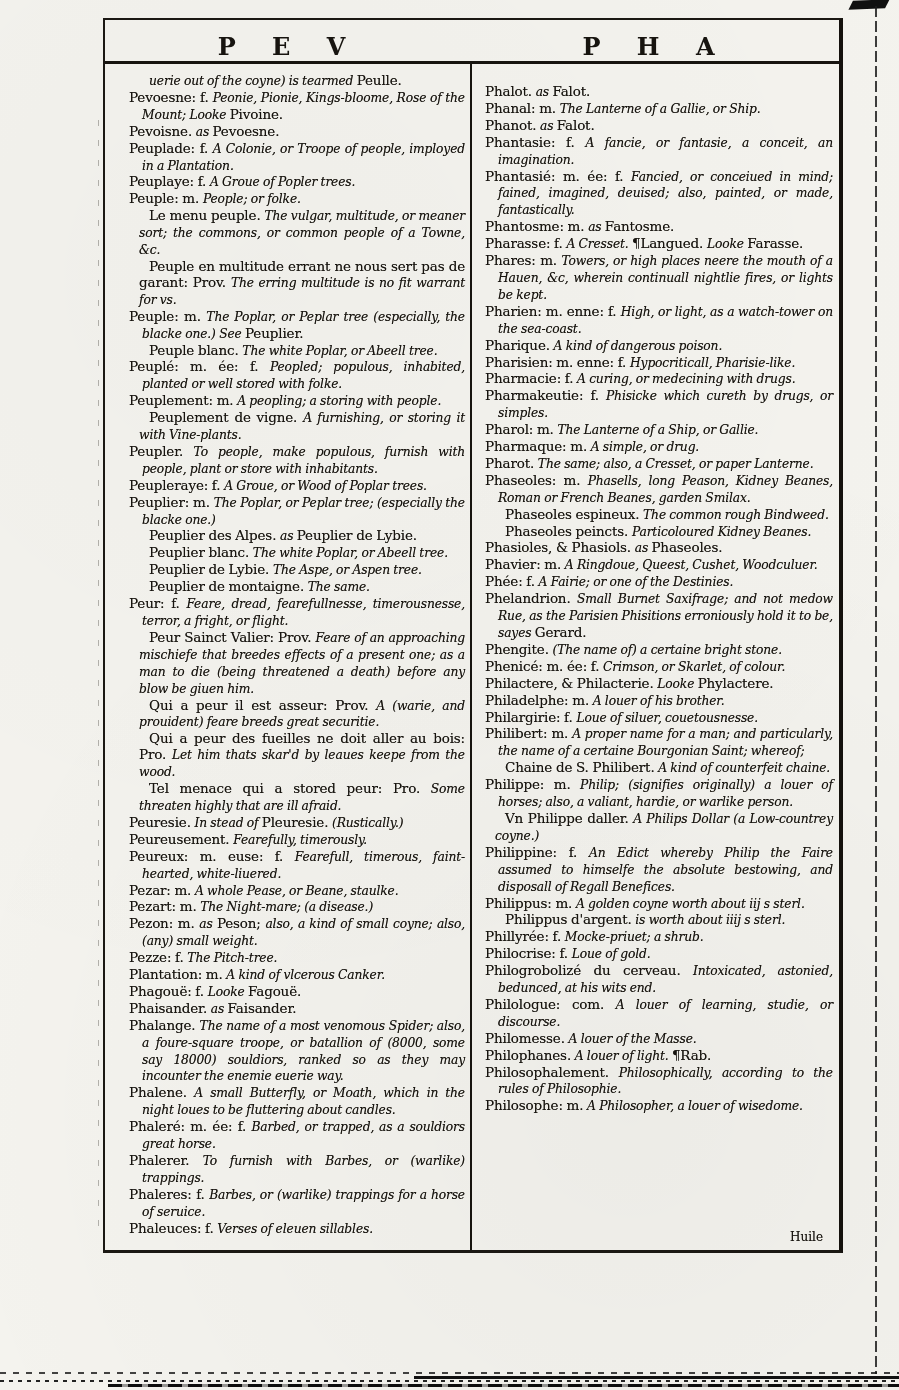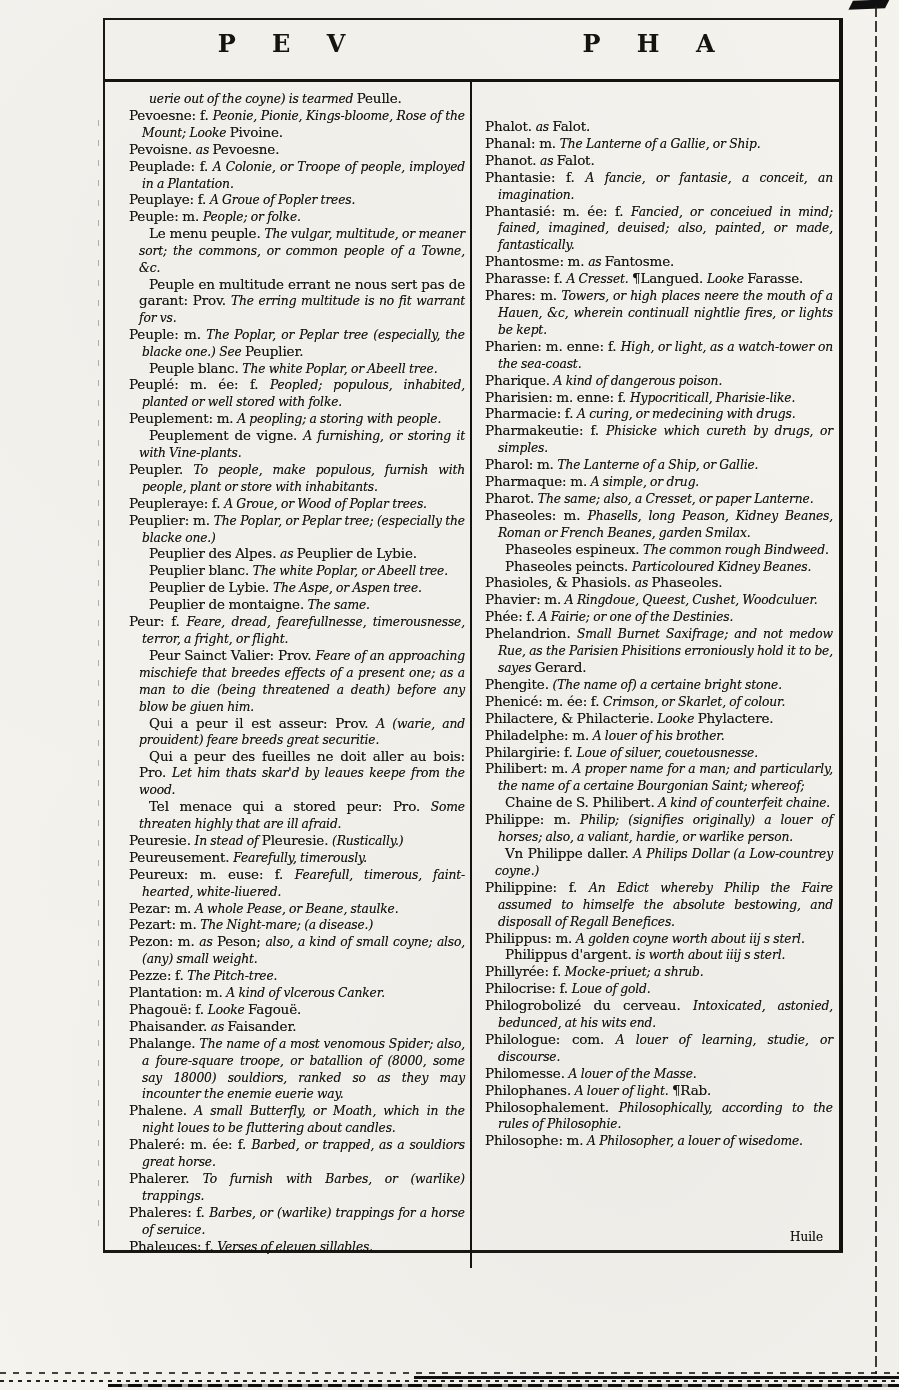--- a/index.html
+++ b/index.html
@@ -23,38 +23,38 @@
     border-right:4px solid #14110d;
     border-bottom:3px solid #1b1813;
     box-sizing:border-box;
   }
   .left-ghost-line {
     position:absolute; left:98px; top:120px; bottom:150px; width:1px;
     background:repeating-linear-gradient(180deg,#3a362f 0 6px,transparent 6px 20px);
     opacity:.35;
   }
   .header-band {
-    height:62px; border-bottom:3px solid #17140f;
-    display:flex; box-sizing:border-box;
+    height:44px; border-bottom:3px solid #17140f;
+    display:flex; box-sizing:border-box;align-items:flex-end;
   }
   .header-half {
     width:50%; text-align:center; padding-top:9px;
     font-size:24px; font-weight:bold; letter-spacing:14px;
     color:#17140f;
   }
   .columns { display:flex; height:1186px; box-sizing:border-box; }
   .col {
     box-sizing:border-box; overflow:hidden; color:#17140f;
   }
   .col-left {
     width:50%; padding:9px 5px 0 24px;
     border-right:2px solid #17140f;
   }
   .col-right {
-    width:50%; padding:12px 6px 0 13px;margin-top:25px;
+    width:50%; padding:20px 6px 0 13px;
   }
   .entry {
     margin:0; text-align:justify; text-justify:inter-word;
     font-size:12.4px; line-height:15.9px;
     padding-left:13px; text-indent:-13px;
     word-spacing:-0.4px; letter-spacing:-0.15px;
     text-shadow:0 0 0.5px rgba(20,16,10,0.55);
   }
   .entry.ind { padding-left:10px; text-indent:10px; }
   .ro { font-style:normal; font-size:13.5px; }

